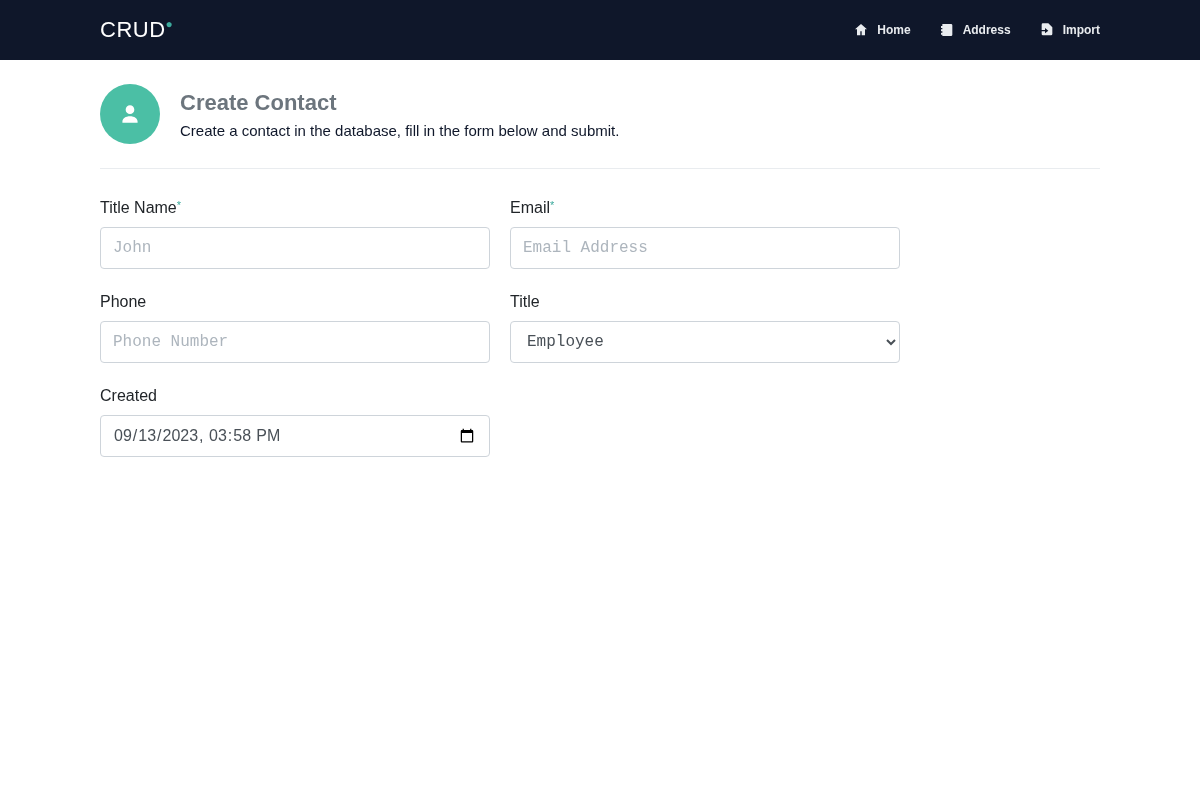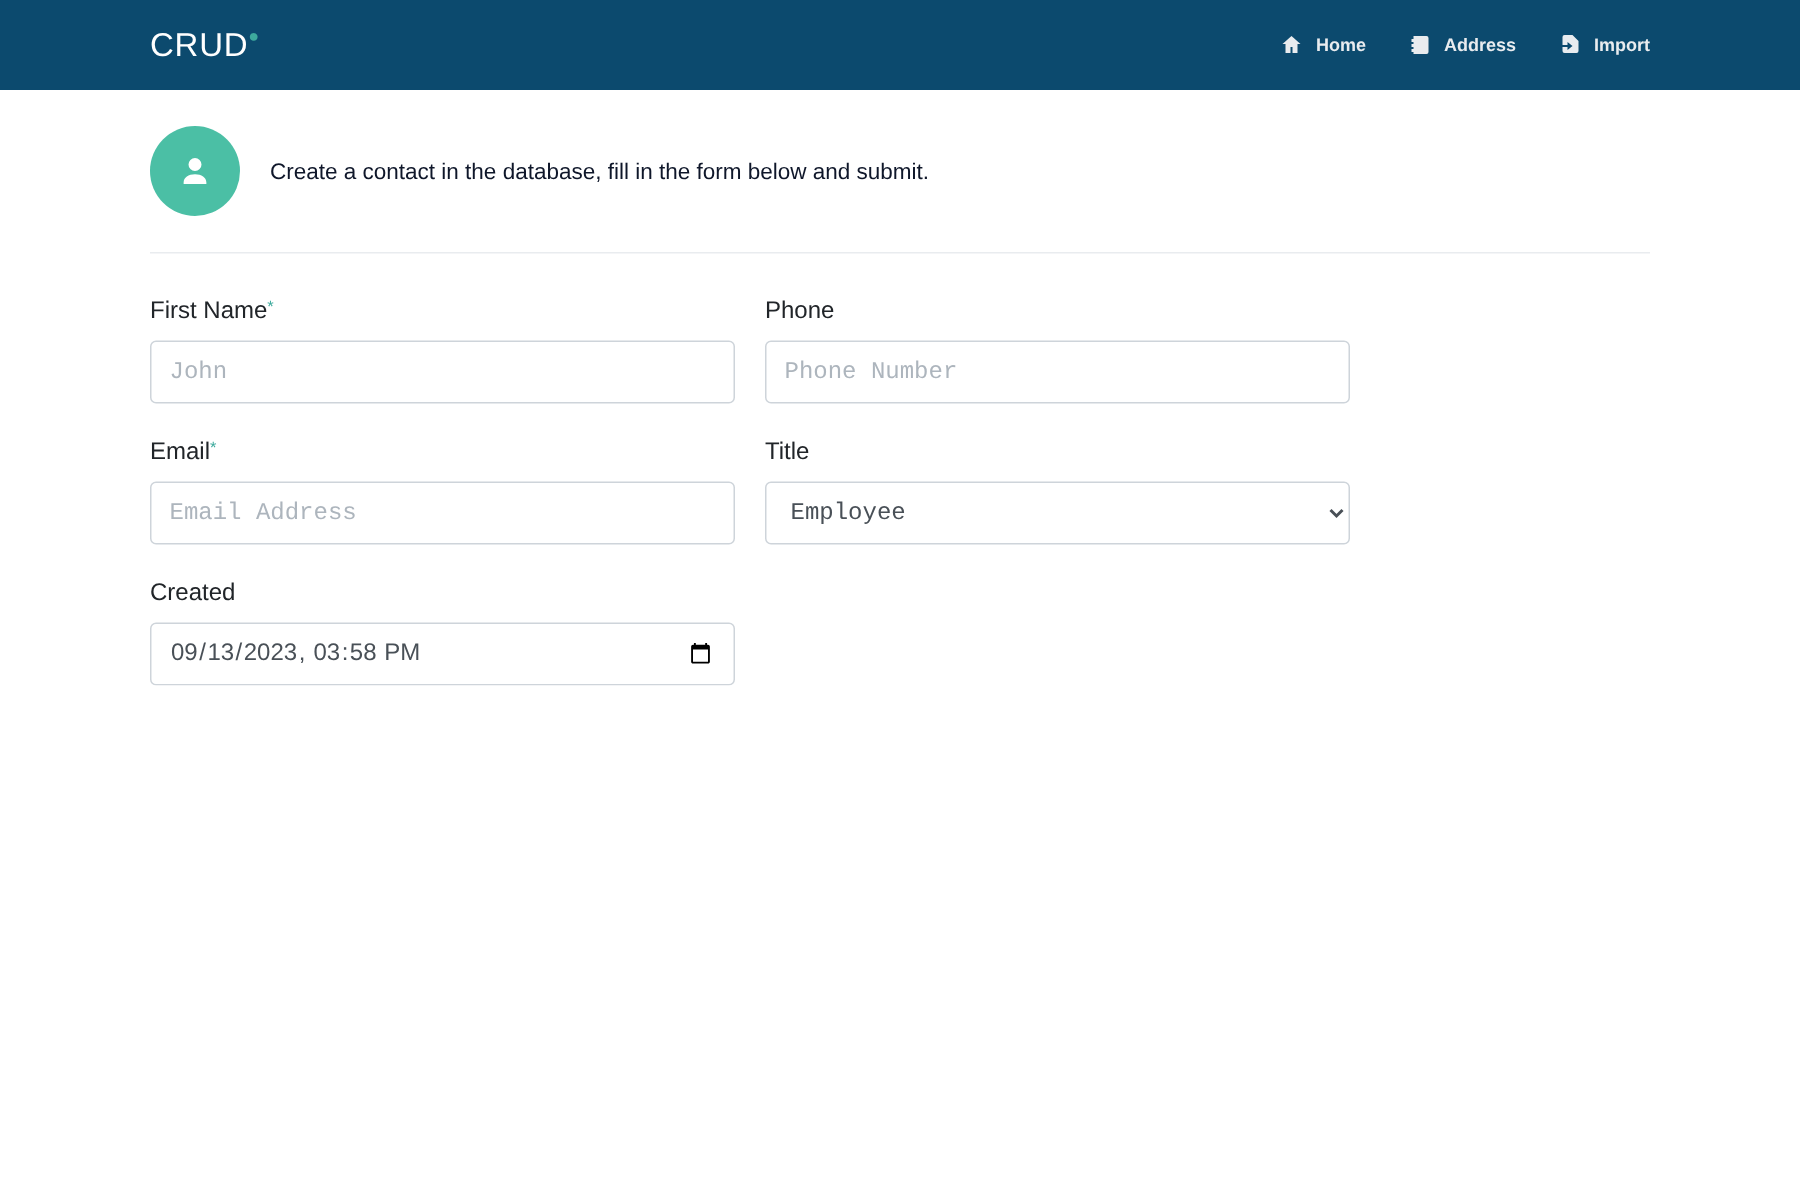--- a/index.html
+++ b/index.html
@@ -3,21 +3,21 @@
 <meta charset="utf-8">
 <style>
   * { box-sizing: border-box; margin: 0; padding: 0; }
   body {
     font-family: "Segoe UI", Tahoma, Geneva, Verdana, sans-serif;
     background: #ffffff;
     color: #212529;
     font-size: 16px;
   }
   .navbar {
-    background: #0c4a6e;
+    background: #0f172a;
     height: 60px;
     display: flex;
     align-items: center;
     padding: 0 0;
   }
   .nav-inner {
     width: 100%;
     max-width: 1000px;
     margin: 0 auto;
     display: flex;
@@ -159,41 +159,42 @@
 
 <div class="container">
 
   <div class="page-head">
     <div class="avatar-circle">
       <svg viewBox="0 0 24 24">
           <path d="M12 12a4 4 0 100-8 4 4 0 000 8zm0 2c-4 0-7 2-7 5v1h14v-1c0-3-3-5-7-5z"></path>
         </svg>
     </div>
     <div>
+      <h2 class="page-title">Create Contact</h2>
       <p class="page-sub">Create a contact in the database, fill in the form below and submit.</p>
     </div>
   </div>
 
   <form>
     <div class="form-grid">
 
       <div class="form-group">
-        <label><span>First Name</span><span class="req">*</span></label>
+        <label><span>Title Name</span><span class="req">*</span></label>
         <input type="text" class="form-control" placeholder="John" style="">
       </div>
 
+
+      <div class="form-group">
+        <label><span>Email</span><span class="req">*</span></label>
+        <input type="text" class="form-control" placeholder="Email Address" style="">
+      </div>
 
       <div class="form-group">
         <label>Phone</label>
         <input type="text" class="form-control" placeholder="Phone Number" style="">
-      </div>
-
-      <div class="form-group">
-        <label><span>Email</span><span class="req">*</span></label>
-        <input type="text" class="form-control" placeholder="Email Address" style="">
       </div>
 
       <div class="form-group">
         <label>Title</label>
         <select class="form-control">
           <option>Employee</option>
         </select>
       </div>
 
       <div class="form-group">

